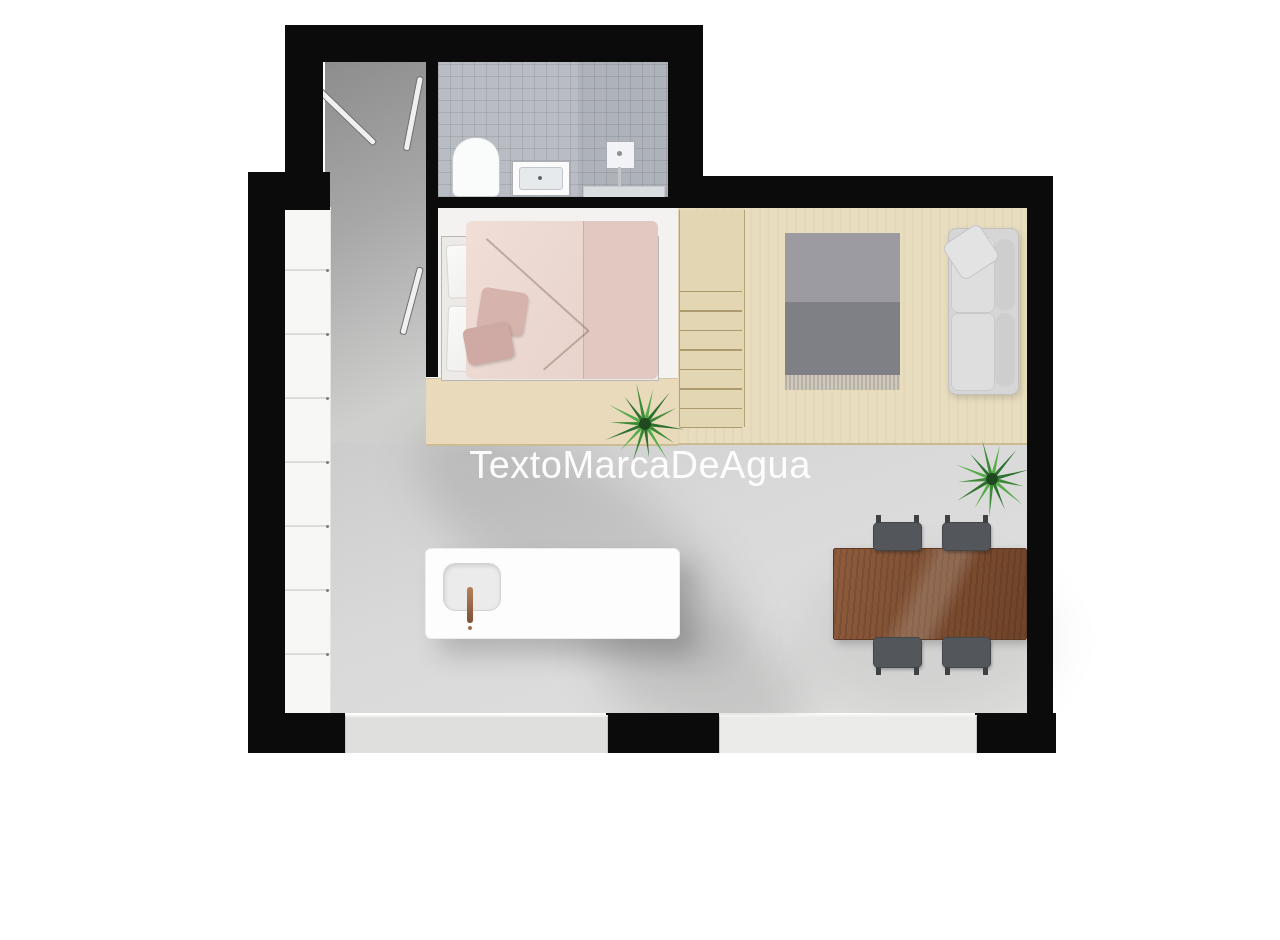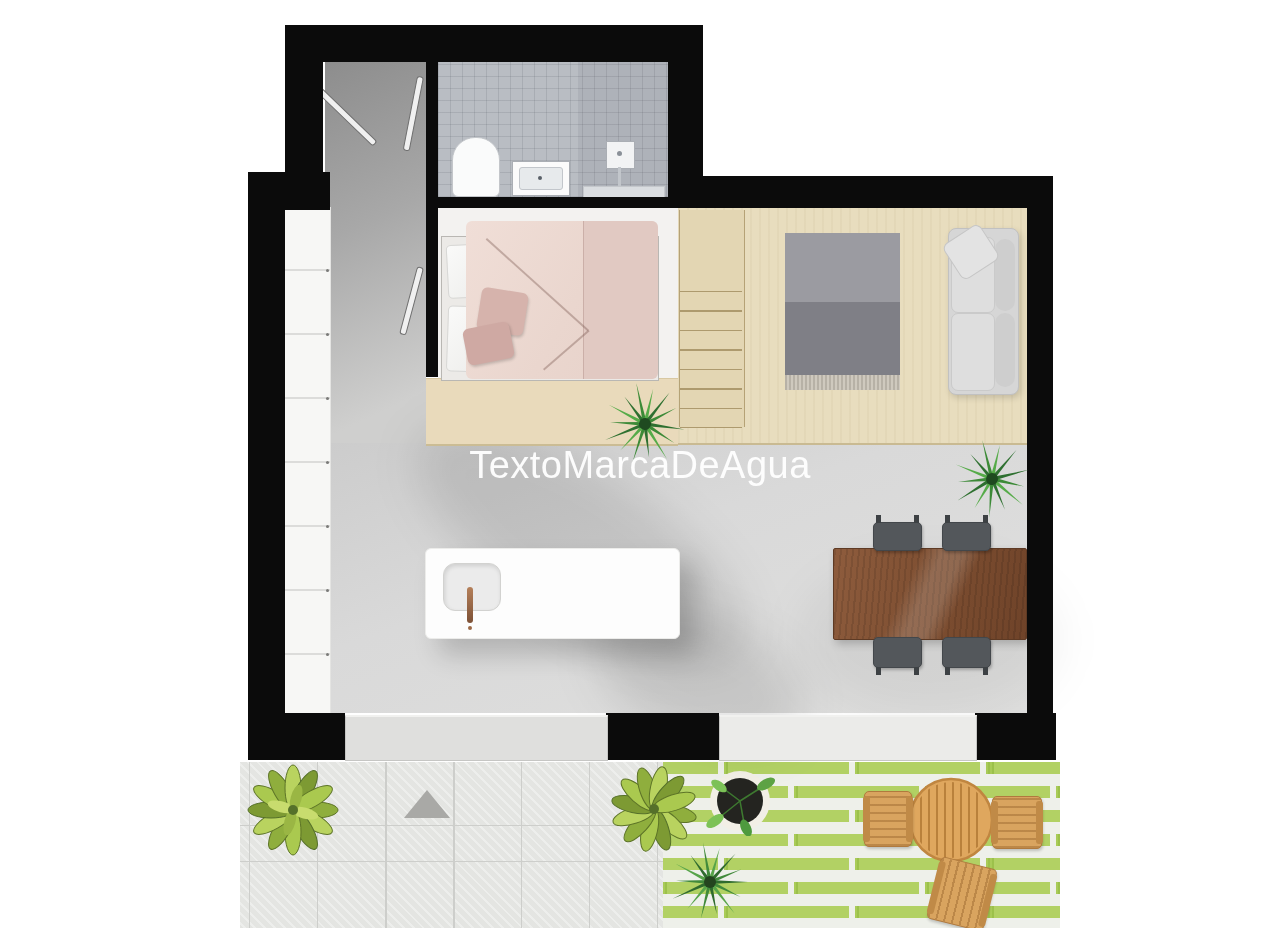--- a/index.html
+++ b/index.html
@@ -1,16 +1,16 @@
 <!DOCTYPE html>
 <html><head>
 <meta charset="utf-8">
 <style>
   html,body{margin:0;padding:0;background:#ffffff;}
-  #stage{position:relative;width:1280px;height:928px;background:#ffffff;overflow:hidden;
+  #stage{position:relative;width:1280px;height:753px;background:#ffffff;overflow:hidden;
          font-family:"Liberation Sans", sans-serif;}
   .a{position:absolute;}
   .wall{position:absolute;background:#0b0b0b;}
   .floor-main{background:linear-gradient(160deg,#cccccc 0%,#d9d9d9 40%,#e0e0df 100%);}
   .corridor{background:linear-gradient(155deg,#8d8d8d 0%,#a8a8a8 42%,#cfcfce 88%);}
   .rail{position:absolute;height:5px;background:#f0f0f0;border:1px solid #6f6f6f;border-radius:3px;transform-origin:0 0;}
   .bath{background-color:#b9bdc3;
         background-image:repeating-linear-gradient(0deg,rgba(80,86,96,.16) 0 1px,transparent 1px 12px),
                          repeating-linear-gradient(90deg,rgba(80,86,96,.16) 0 1px,transparent 1px 12px);}
   .shadowblob{position:absolute;border-radius:50%;filter:blur(22px);}

